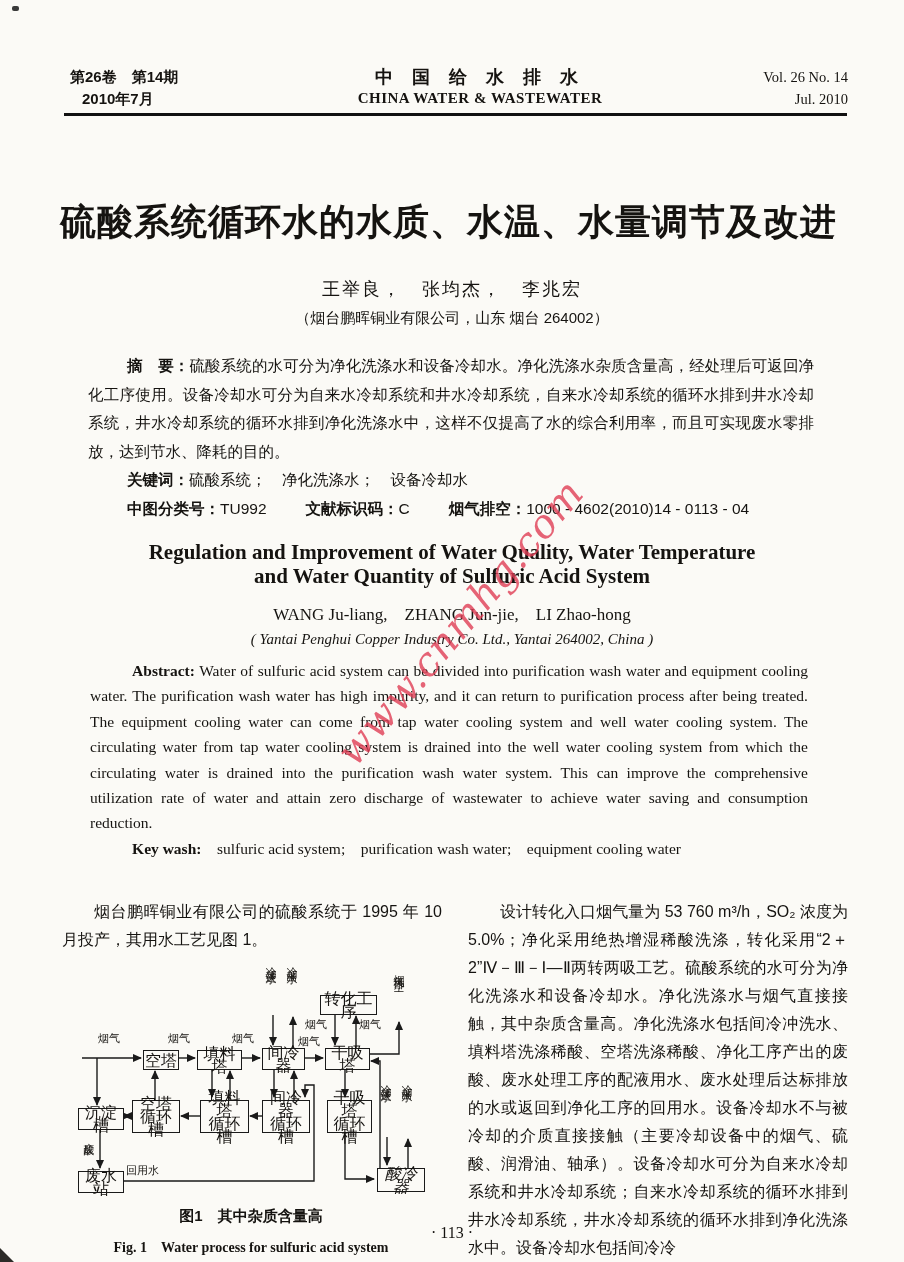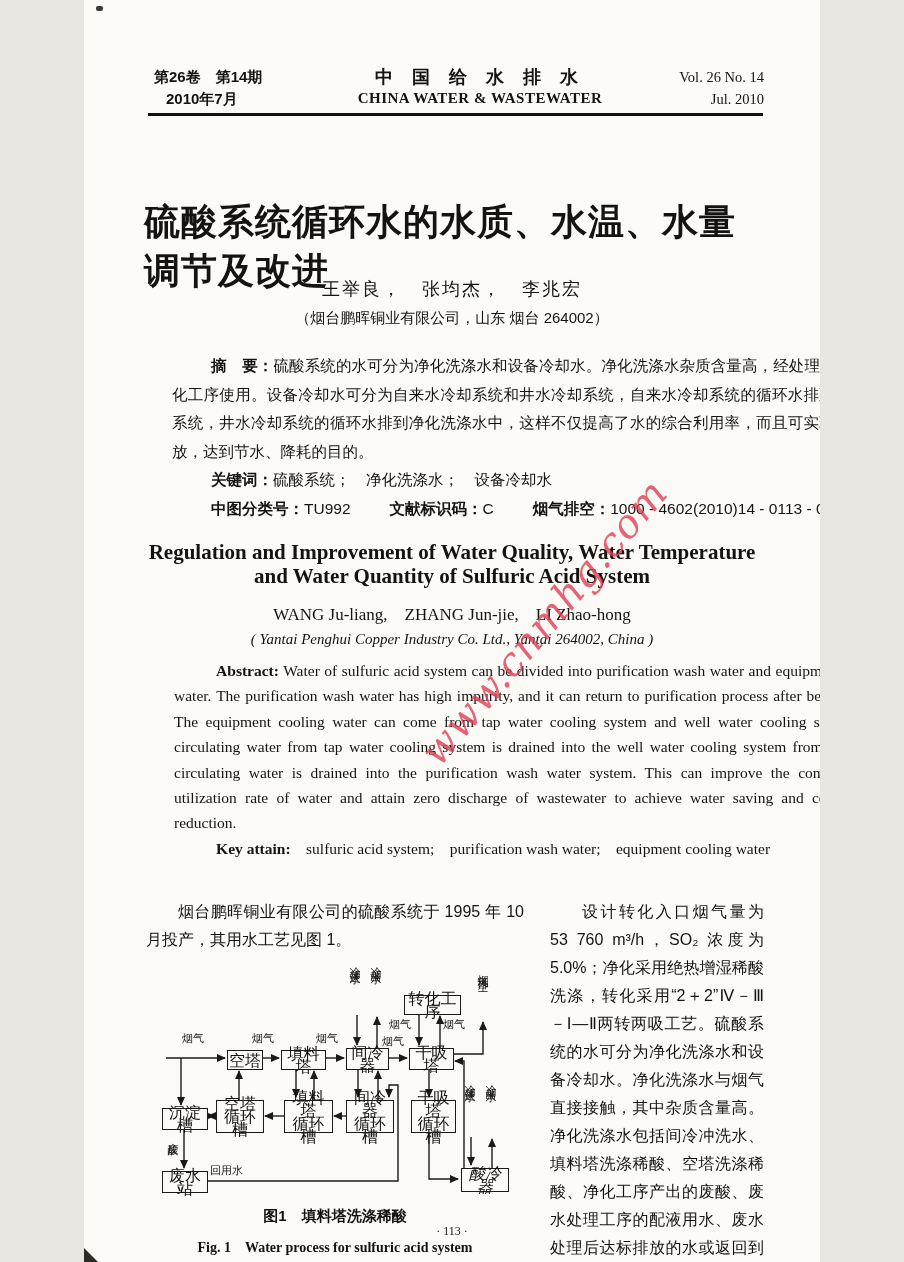--- a/index.html
+++ b/index.html
@@ -1,17 +1,17 @@
 <!DOCTYPE html>
 <html><head>
 <meta charset="utf-8">
 <style>
   html,body{margin:0;padding:0;background:#e8e6e1;}
   .page{
-    position:relative; width:736px; height:1262px; margin:0 auto;
+    position:relative; width:904px; height:1262px; margin:0 auto;
     background:#fbfaf6; color:#151310; overflow:hidden;
     font-family:"Liberation Sans", sans-serif;
   }
   
   .hdr{position:absolute; top:66px; left:62px; right:56px; display:grid;
        grid-template-columns:210px 1fr 160px; align-items:start;}
   .hdr-left{font-size:15px; font-weight:bold; line-height:22px; padding-left:8px;}
   .hdr-left .l2{font-weight:bold; padding-left:12px;}
   .hdr-center{text-align:center;}
   .hdr-center .jcn{font-size:18px; font-weight:bold; letter-spacing:7px; line-height:22px;}
@@ -56,21 +56,21 @@
   .fvert{position:absolute; font-size:11px; line-height:14px;
          writing-mode:vertical-rl; text-orientation:upright; letter-spacing:2px;}
   .figcap-cn{text-align:center; width:378px; font-size:15px; font-weight:bold; margin-top:6px;}
   .figcap-en{text-align:center; width:378px; font-family:"Liberation Serif", serif;
              font-size:14px; font-weight:bold; margin-top:4px;}
   
   .watermark{position:absolute; left:460px; top:622px; transform:translate(-50%,-50%) rotate(-50deg);
              font-family:"DejaVu Serif", serif; font-style:italic; font-size:40px; letter-spacing:1px;
              opacity:.8; pointer-events:none;}
   .footer{position:absolute; top:1224px; left:0; right:0; text-align:center;
-          font-family:"Liberation Serif", serif; font-size:12px;}
+          font-family:"Liberation Serif", serif; font-size:16px;}
   .speck1{position:absolute; left:12px; top:6px; width:7px; height:5px; background:#3a3a3a; border-radius:2px;}
   .speck2{position:absolute; left:0; bottom:0; width:0; height:0;
           border-left:14px solid #2c2b28; border-top:14px solid transparent;}
 </style>
 </head>
 <body>
 
 <div class="page">
 
   <div class="hdr">
@@ -100,21 +100,21 @@
       <span class="b">中图分类号：</span><span>TU992</span>　　<span class="b">文献标识码：</span><span>C</span>　　<span class="b">烟气排空：</span><span>1000 - 4602(2010)14 - 0113 - 04</span>
     </p>
   </div>
 
   <div class="title-en">Regulation and Improvement of Water Quality, Water Temperature
 and Water Quantity of Sulfuric Acid System</div>
   <div class="authors-en">WANG Ju-liang,　ZHANG Jun-jie,　LI Zhao-hong</div>
   <div class="affil-en">( Yantai Penghui Copper Industry Co. Ltd., Yantai 264002, China )</div>
   <div class="abs-en">
     <p><span class="b">Abstract:</span> <span>Water of sulfuric acid system can be divided into purification wash water and equipment cooling water. The purification wash water has high impurity, and it can return to purification process after being treated. The equipment cooling water can come from tap water cooling system and well water cooling system. The circulating water from tap water cooling system is drained into the well water cooling system from which the circulating water is drained into the purification wash water system. This can improve the comprehensive utilization rate of water and attain zero discharge of wastewater to achieve water saving and consumption reduction.</span></p>
-    <p><span class="b">Key attain:</span>　<span>sulfuric acid system;　purification wash water;　equipment cooling water</span></p>
+    <p><span class="b">Key wash:</span>　<span>sulfuric acid system;　purification wash water;　equipment cooling water</span></p>
   </div>
 
   <div class="cols">
     <div class="col">
       <p>烟台鹏晖铜业有限公司的硫酸系统于 1995 年 10 月投产，其用水工艺见图 1。</p>
 
       <div class="fig">
         <svg width="378" height="238" viewBox="0 0 378 238">
           <defs>
             <marker id="ah" markerWidth="9" markerHeight="8" refX="8" refY="4" orient="auto" markerUnits="userSpaceOnUse">
@@ -176,21 +176,21 @@
         <div class="flab" style="left:297px;top:60px;">烟气</div>
         <div class="fvert" style="left:202px;top:0px;">冷却进水</div>
         <div class="fvert" style="left:223px;top:0px;">冷却出水</div>
         <div class="fvert" style="left:330px;top:8px;">烟气排空</div>
         <div class="fvert" style="left:317px;top:118px;">冷却进水</div>
         <div class="fvert" style="left:338px;top:118px;">冷却出水</div>
         <div class="fvert" style="left:20px;top:176px;">废酸</div>
         <div class="flab" style="left:64px;top:206px;">回用水</div>
       </div>
 
-      <div class="figcap-cn">图1　填料塔洗涤稀酸</div>
+      <div class="figcap-cn">图1　其中杂质含量高</div>
       <div class="figcap-en">Fig. 1　Water process for sulfuric acid system</div>
     </div>
 
     <div class="col">
       <p>设计转化入口烟气量为 53 760 m³/h，SO₂ 浓度为 5.0%；净化采用绝热增湿稀酸洗涤，转化采用“2＋2”Ⅳ－Ⅲ－Ⅰ—Ⅱ两转两吸工艺。硫酸系统的水可分为净化洗涤水和设备冷却水。净化洗涤水与烟气直接接触，其中杂质含量高。净化洗涤水包括间冷冲洗水、填料塔洗涤稀酸、空塔洗涤稀酸、净化工序产出的废酸、废水处理工序的配液用水、废水处理后达标排放的水或返回到净化工序的回用水。设备冷却水不与被冷却的介质直接接触（主要冷却设备中的烟气、硫酸、润滑油、轴承）。设备冷却水可分为自来水冷却系统和井水冷却系统；自来水冷却系统的循环水排到井水冷却系统，井水冷却系统的循环水排到净化洗涤水中。设备冷却水包括间冷冷</p>
     </div>
   </div>
 
   <div class="watermark" style="color: rgb(224, 62, 85);">www.cnmhg.com</div>
 

